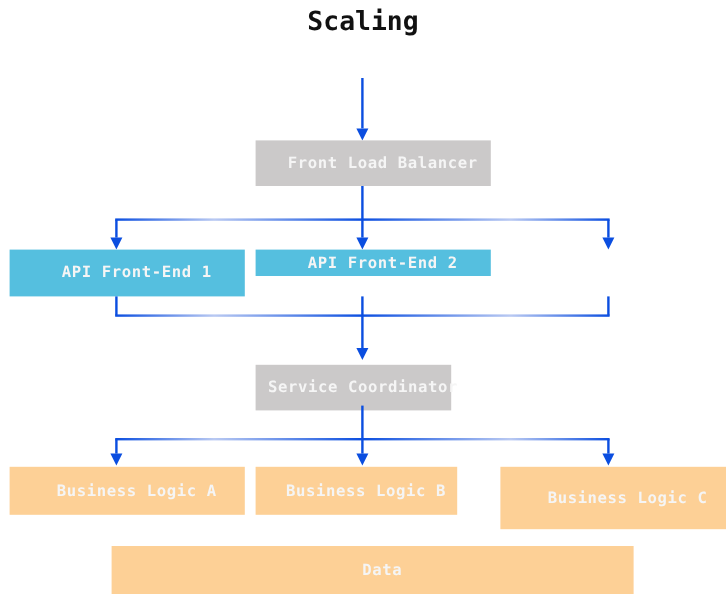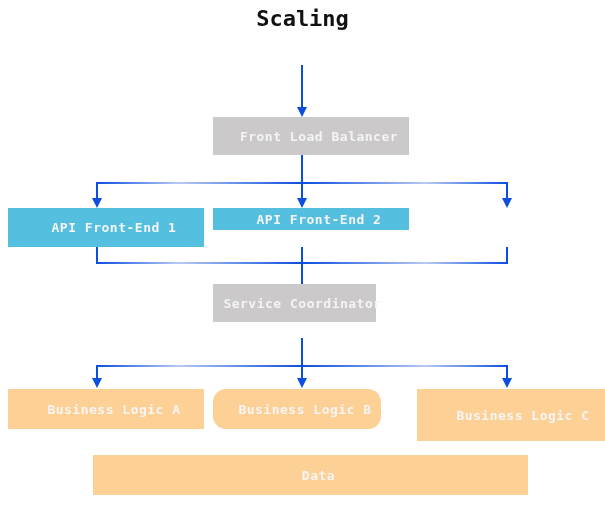--- a/index.html
+++ b/index.html
@@ -53,23 +53,23 @@
     border-left:5px solid transparent;
     border-right:5px solid transparent;
     border-top:10px solid var(--arrow-blue);
   }
 
   
   .n-flb {left:213px;top:117px;width:180px;height:38px;}
   .n-api1{left:8px;  top:208px;width:180px;height:39px;}
   .n-api2{left:213px;top:208px;width:180px;height:22px;}
   .n-api3{left:417px;top:208px;width:180px;height:39px;}
-  .n-sc  {left:213px;top:284px;width:147px;height:38px;}
+  .n-sc  {left:213px;top:304px;width:147px;height:38px;}
   .n-bla {left:8px;  top:389px;width:180px;height:40px;}
-  .n-blb {left:213px;top:389px;width:152px;height:40px;border-radius:13px;}
+  .n-blb {left:213px;top:389px;width:152px;height:40px;}
   .n-blc {left:417px;top:389px;width:180px;height:52px;}
   .n-data{left:93px; top:455px;width:419px;height:40px;text-align:center;}
 </style>
 </head>
 <body>
 
 <div class="canvas">
 
   <div class="title">Scaling</div>
 

